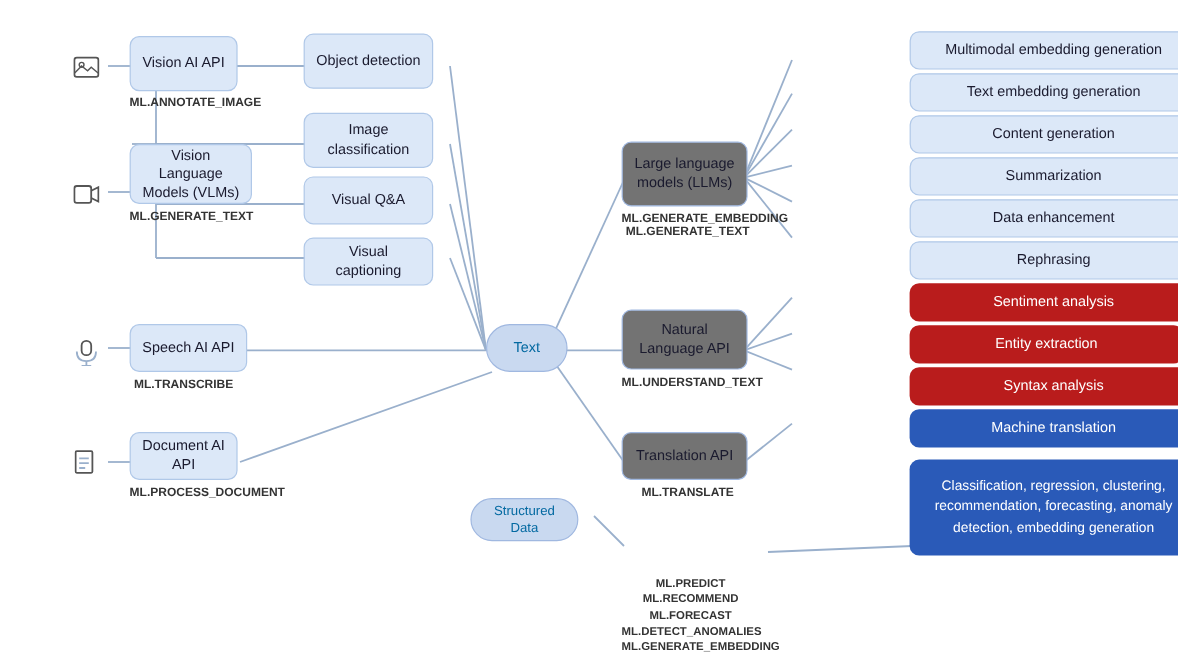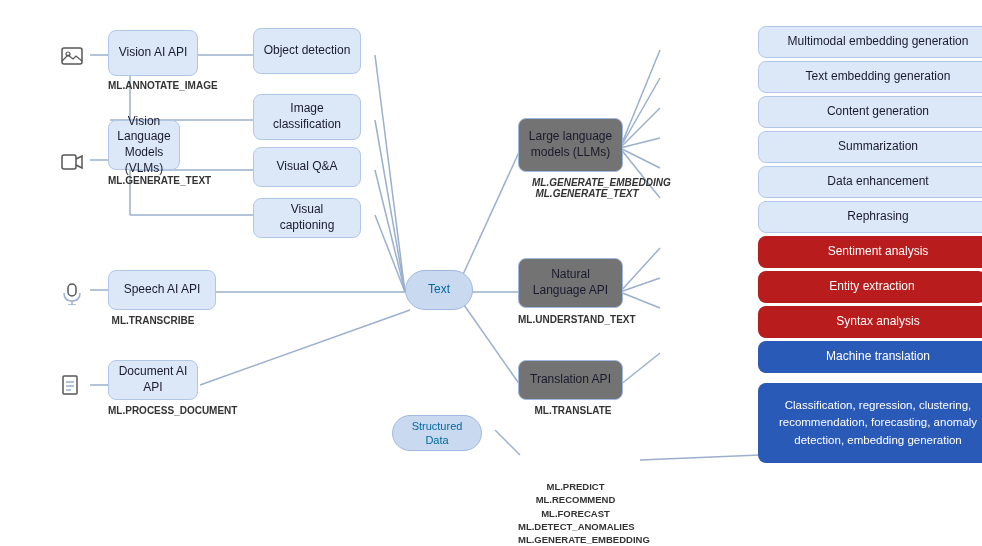--- a/index.html
+++ b/index.html
@@ -161,27 +161,27 @@
       <line x1="4" y1="11" x2="12" y2="11" stroke="#555" stroke-width="1.2"></line>
       <line x1="4" y1="15" x2="9" y2="15" stroke="#555" stroke-width="1.2"></line>
     </svg>
   </div>
 
   <div class="node node-pale" style="left:68px;top:30px;width:90px;height:46px;">
     <span>Vision AI API</span>
   </div>
   <div class="label" style="left:68px;top:80px;width:90px;">ML.ANNOTATE_IMAGE</div>
 
-  <div class="node node-pale" style="left:68px;top:120px;width:72px;height:50px;">
+  <div class="node node-pale" style="left:68px;top:120px;width:102px;height:50px;">
     <span>Vision Language
 Models (VLMs)</span>
   </div>
   <div class="label" style="left:68px;top:175px;width:90px;">ML.GENERATE_TEXT</div>
 
-  <div class="node node-pale" style="left:68px;top:270px;width:108px;height:40px;">
+  <div class="node node-pale" style="left:68px;top:270px;width:98px;height:40px;">
     <span>Speech AI API</span>
   </div>
   <div class="label" style="left:68px;top:315px;width:90px;">ML.TRANSCRIBE</div>
 
   <div class="node node-pale" style="left:68px;top:360px;width:90px;height:40px;">
     <span>Document AI API</span>
   </div>
   <div class="label" style="left:68px;top:405px;width:90px;">ML.PROCESS_DOCUMENT</div>
 
   <div class="node node-pale" style="left:213px;top:28px;width:108px;height:46px;">
@@ -207,21 +207,21 @@
   </div>
 
   <div class="node node-text-center" style="left:352px;top:415px;width:90px;height:36px;font-size:11px;justify-content:flex-end;">
     <span>Structured Data</span>
   </div>
 
   <div class="node node-light-blue" style="left:478px;top:118px;width:105px;height:54px;">
     <span>Large language
 models (LLMs)</span>
   </div>
-  <div class="label" style="left:492px;top:177px;width:110px;font-style:italic;">ML.GENERATE_EMBEDDING
+  <div class="label" style="left:478px;top:177px;width:110px;">ML.GENERATE_EMBEDDING
 ML.GENERATE_TEXT</div>
 
   <div class="node node-light-blue" style="left:478px;top:258px;width:105px;height:50px;">
     <span>Natural
 Language API</span>
   </div>
   <div class="label" style="left:478px;top:314px;width:110px;">ML.UNDERSTAND_TEXT</div>
 
   <div class="node node-light-blue" style="left:478px;top:360px;width:105px;height:40px;">
     <span>Translation API</span>

